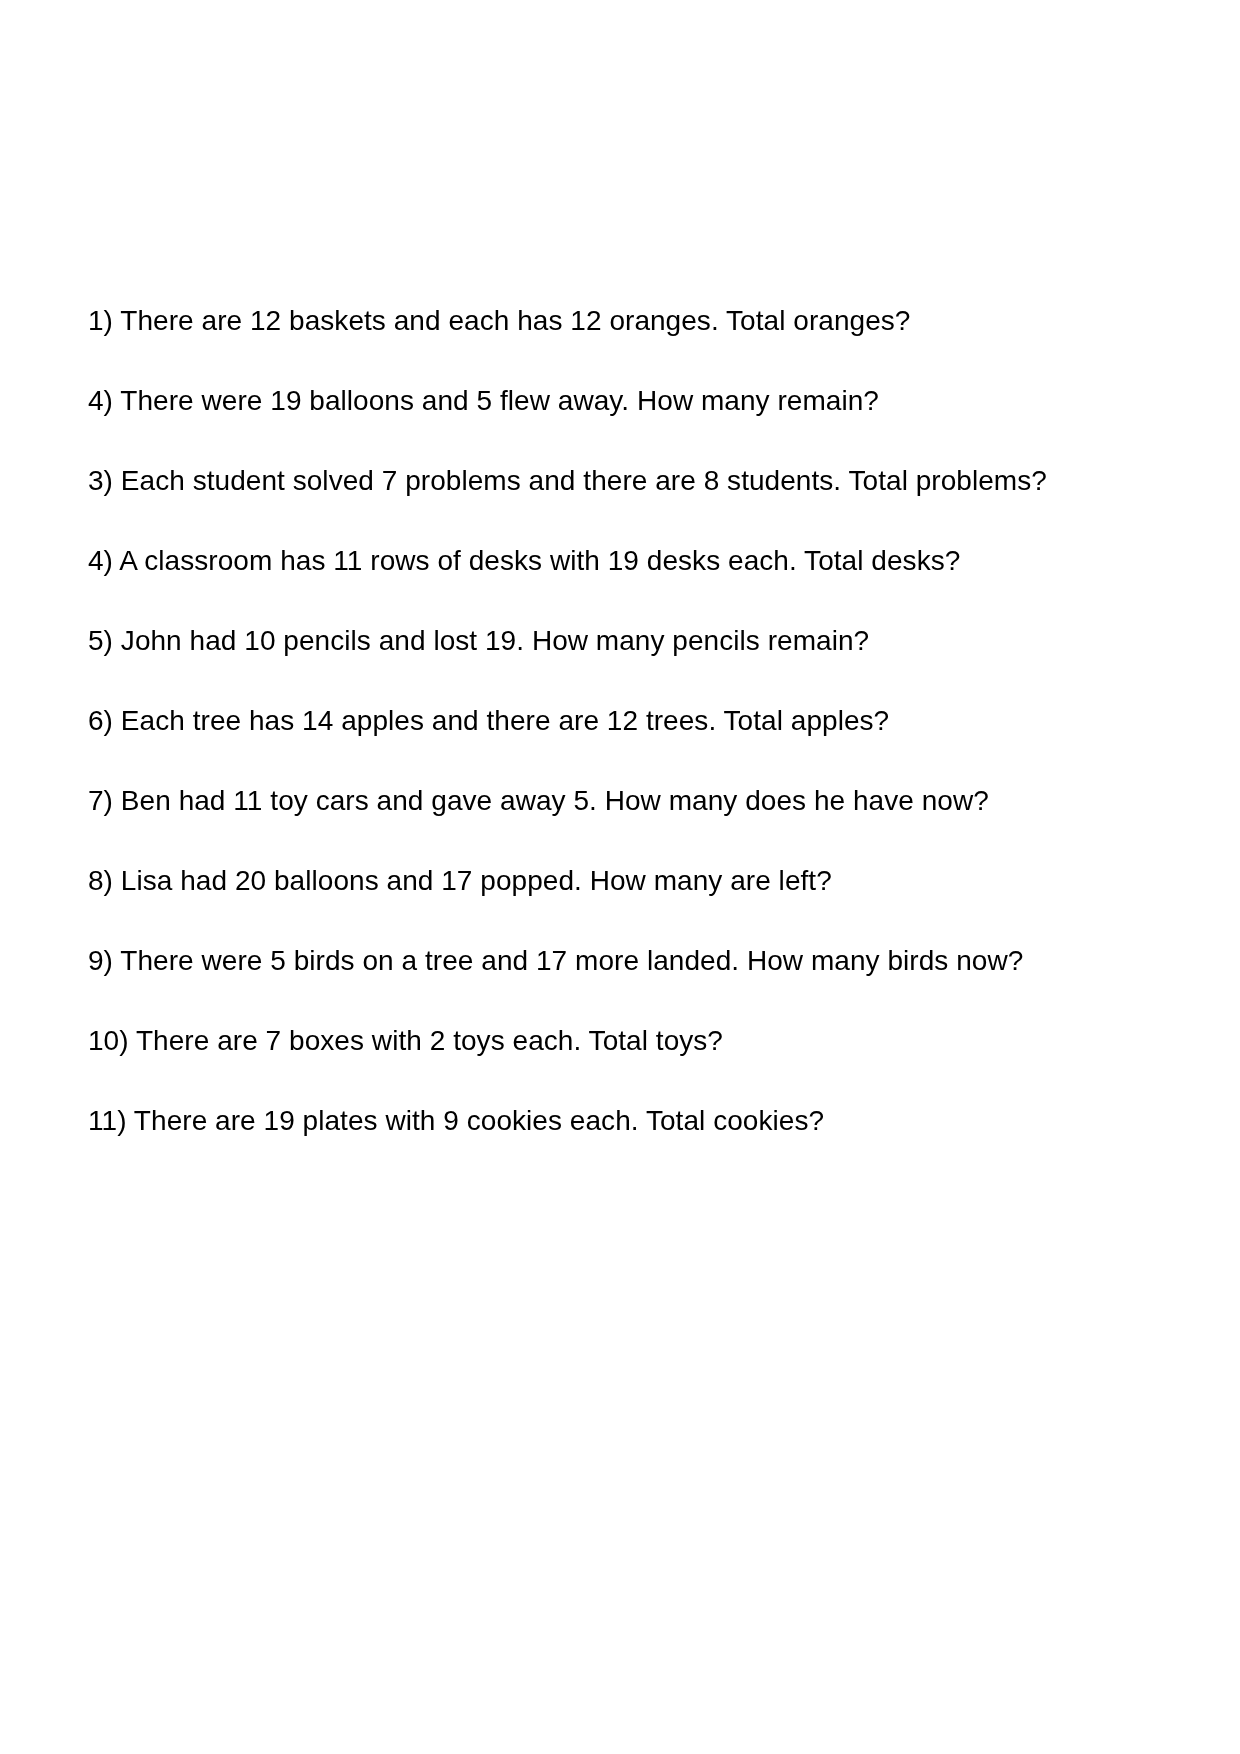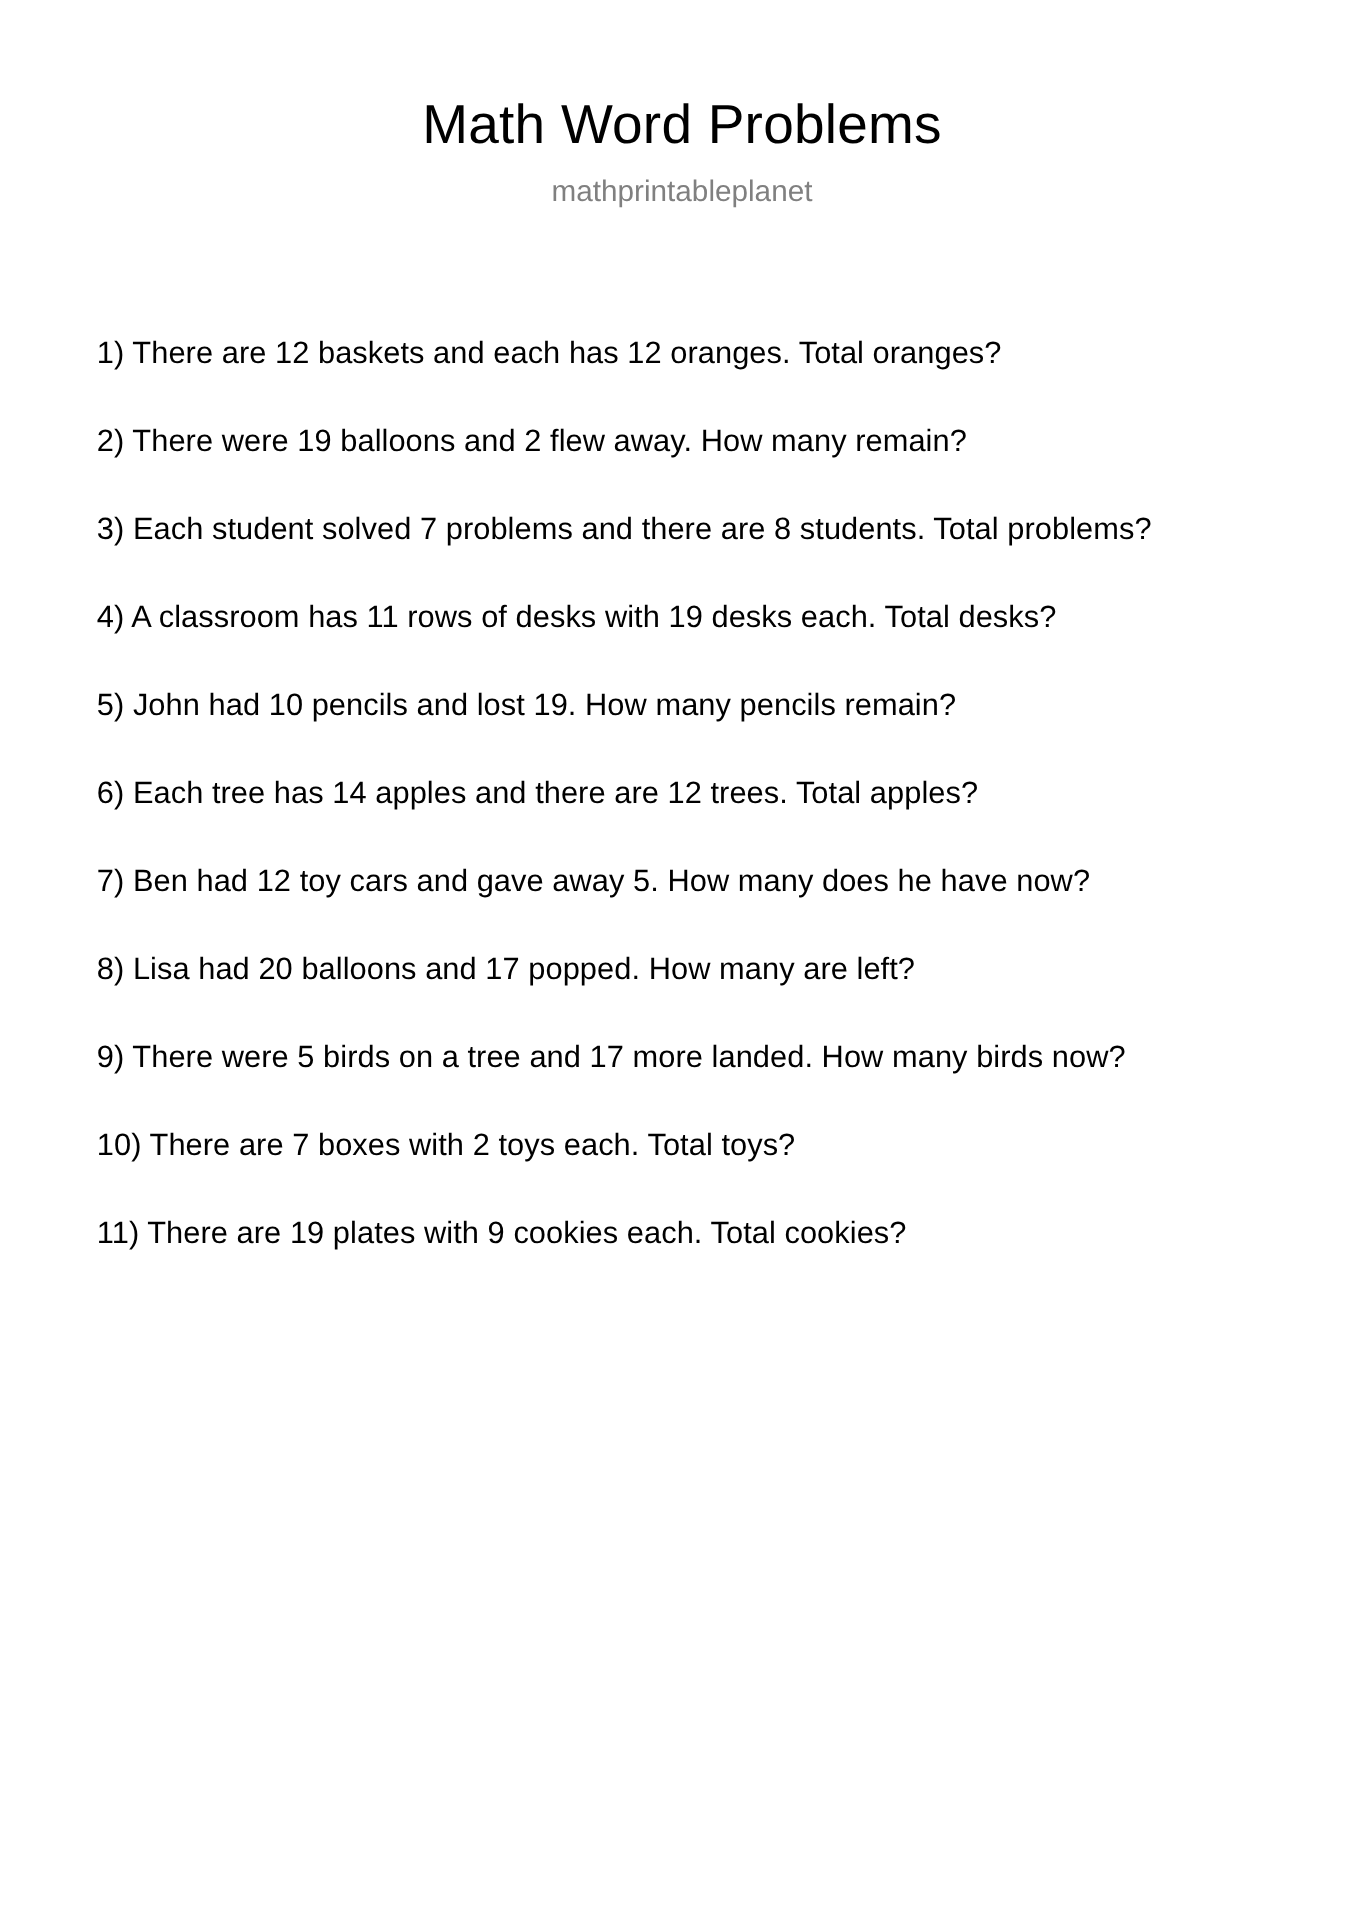--- a/index.html
+++ b/index.html
@@ -58,32 +58,28 @@
     height: 80px;
     white-space: nowrap;
     letter-spacing: 0.05px;
   }
 </style>
 </head>
 <body>
 
 <div class="page">
 
-  <div class="header">
-    <h1 class="doc-title">Math Word Problems</h1>
-    <div class="doc-subtitle">mathprintableplanet</div>
-  </div>
 
   <div class="problems" id="problem-list">
       <div class="problem-line">1) There are 12 baskets and each has 12 oranges. Total oranges?</div>
-      <div class="problem-line">2) There were 19 balloons and 2 flew away. How many remain?</div>
+      <div class="problem-line">4) There were 19 balloons and 5 flew away. How many remain?</div>
       <div class="problem-line">3) Each student solved 7 problems and there are 8 students. Total problems?</div>
       <div class="problem-line">4) A classroom has 11 rows of desks with 19 desks each. Total desks?</div>
       <div class="problem-line">5) John had 10 pencils and lost 19. How many pencils remain?</div>
       <div class="problem-line">6) Each tree has 14 apples and there are 12 trees. Total apples?</div>
-      <div class="problem-line">7) Ben had 12 toy cars and gave away 5. How many does he have now?</div>
+      <div class="problem-line">7) Ben had 11 toy cars and gave away 5. How many does he have now?</div>
       <div class="problem-line">8) Lisa had 20 balloons and 17 popped. How many are left?</div>
       <div class="problem-line">9) There were 5 birds on a tree and 17 more landed. How many birds now?</div>
       <div class="problem-line">10) There are 7 boxes with 2 toys each. Total toys?</div>
       <div class="problem-line">11) There are 19 plates with 9 cookies each. Total cookies?</div>
     </div>
 
 </div>
 
 </body></html>

